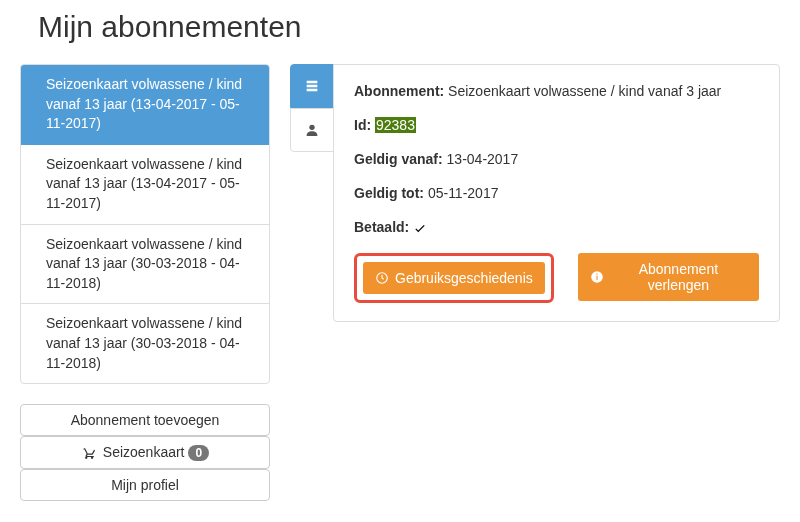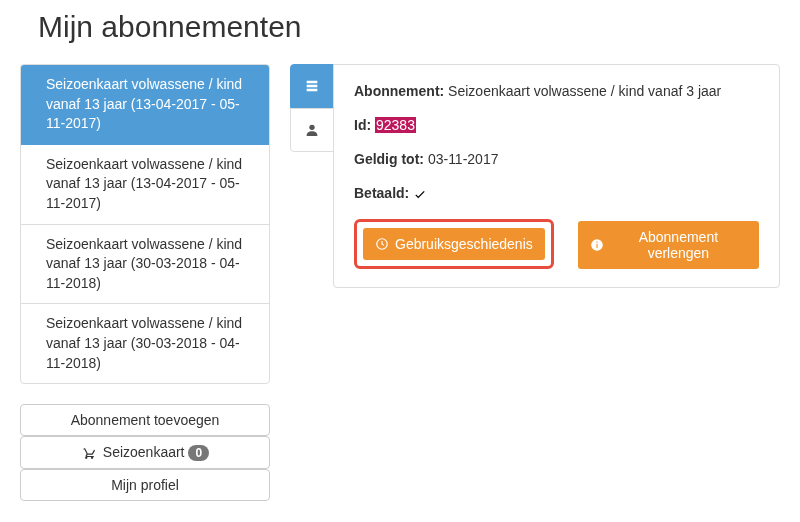--- a/index.html
+++ b/index.html
@@ -95,35 +95,35 @@
 
   .panel {
     border: 1px solid #ddd;
     border-radius: 4px;
     border-top-left-radius: 0;
     padding: 18px 20px;
     min-width: 440px;
   }
   .panel p { margin: 0 0 18px 0; }
   .panel strong { font-weight: 700; }
-  .id-highlight { background: #be185d; color: #fff; padding: 0 1px; }
+  .id-highlight { background: #4d7c0f; color: #fff; padding: 0 1px; }
 
   .action-btn {
     display: inline-flex;
     align-items: center;
     gap: 6px;
     background: #f0932e;
     color: #fff;
     border: none;
     border-radius: 3px;
     padding: 8px 12px;
     font-size: 14px;
     cursor: pointer;
   }
-  .action-row { display: flex; gap: 24px; align-items: flex-end; }
+  .action-row { display: flex; gap: 24px; align-items: flex-start; }
   .action-group-highlight {
     border: 3px solid #e74c3c;
     border-radius: 6px;
     padding: 6px;
     display: inline-flex;
   }
 
   svg { display: block; }
 </style>
 </head>
@@ -183,22 +183,26 @@
     <div class="panel">
       <p>
         <strong>Abonnement:</strong>
         <span>Seizoenkaart volwassene / kind vanaf 3 jaar</span>
       </p>
       <p>
         <strong>Id:</strong>
         <span class="id-highlight">92383</span>
       </p>
       <p>
+        <strong>Geldig vanaf:</strong>
+        <span>13-04-2017</span>
+      </p>
+      <p>
         <strong>Geldig tot:</strong>
-        <span>03-11-2017</span>
+        <span>05-11-2017</span>
       </p>
       <p>
         <strong>Betaald:</strong>
         <span>
           <svg width="14" height="14" viewBox="0 0 24 24" fill="#000" style="display:inline-block;vertical-align:middle;">
             <path d="M9 16.2l-3.5-3.5L4 14.2 9 19.2 20 8.2l-1.5-1.5z"></path>
           </svg>
         </span>
       </p>
 

